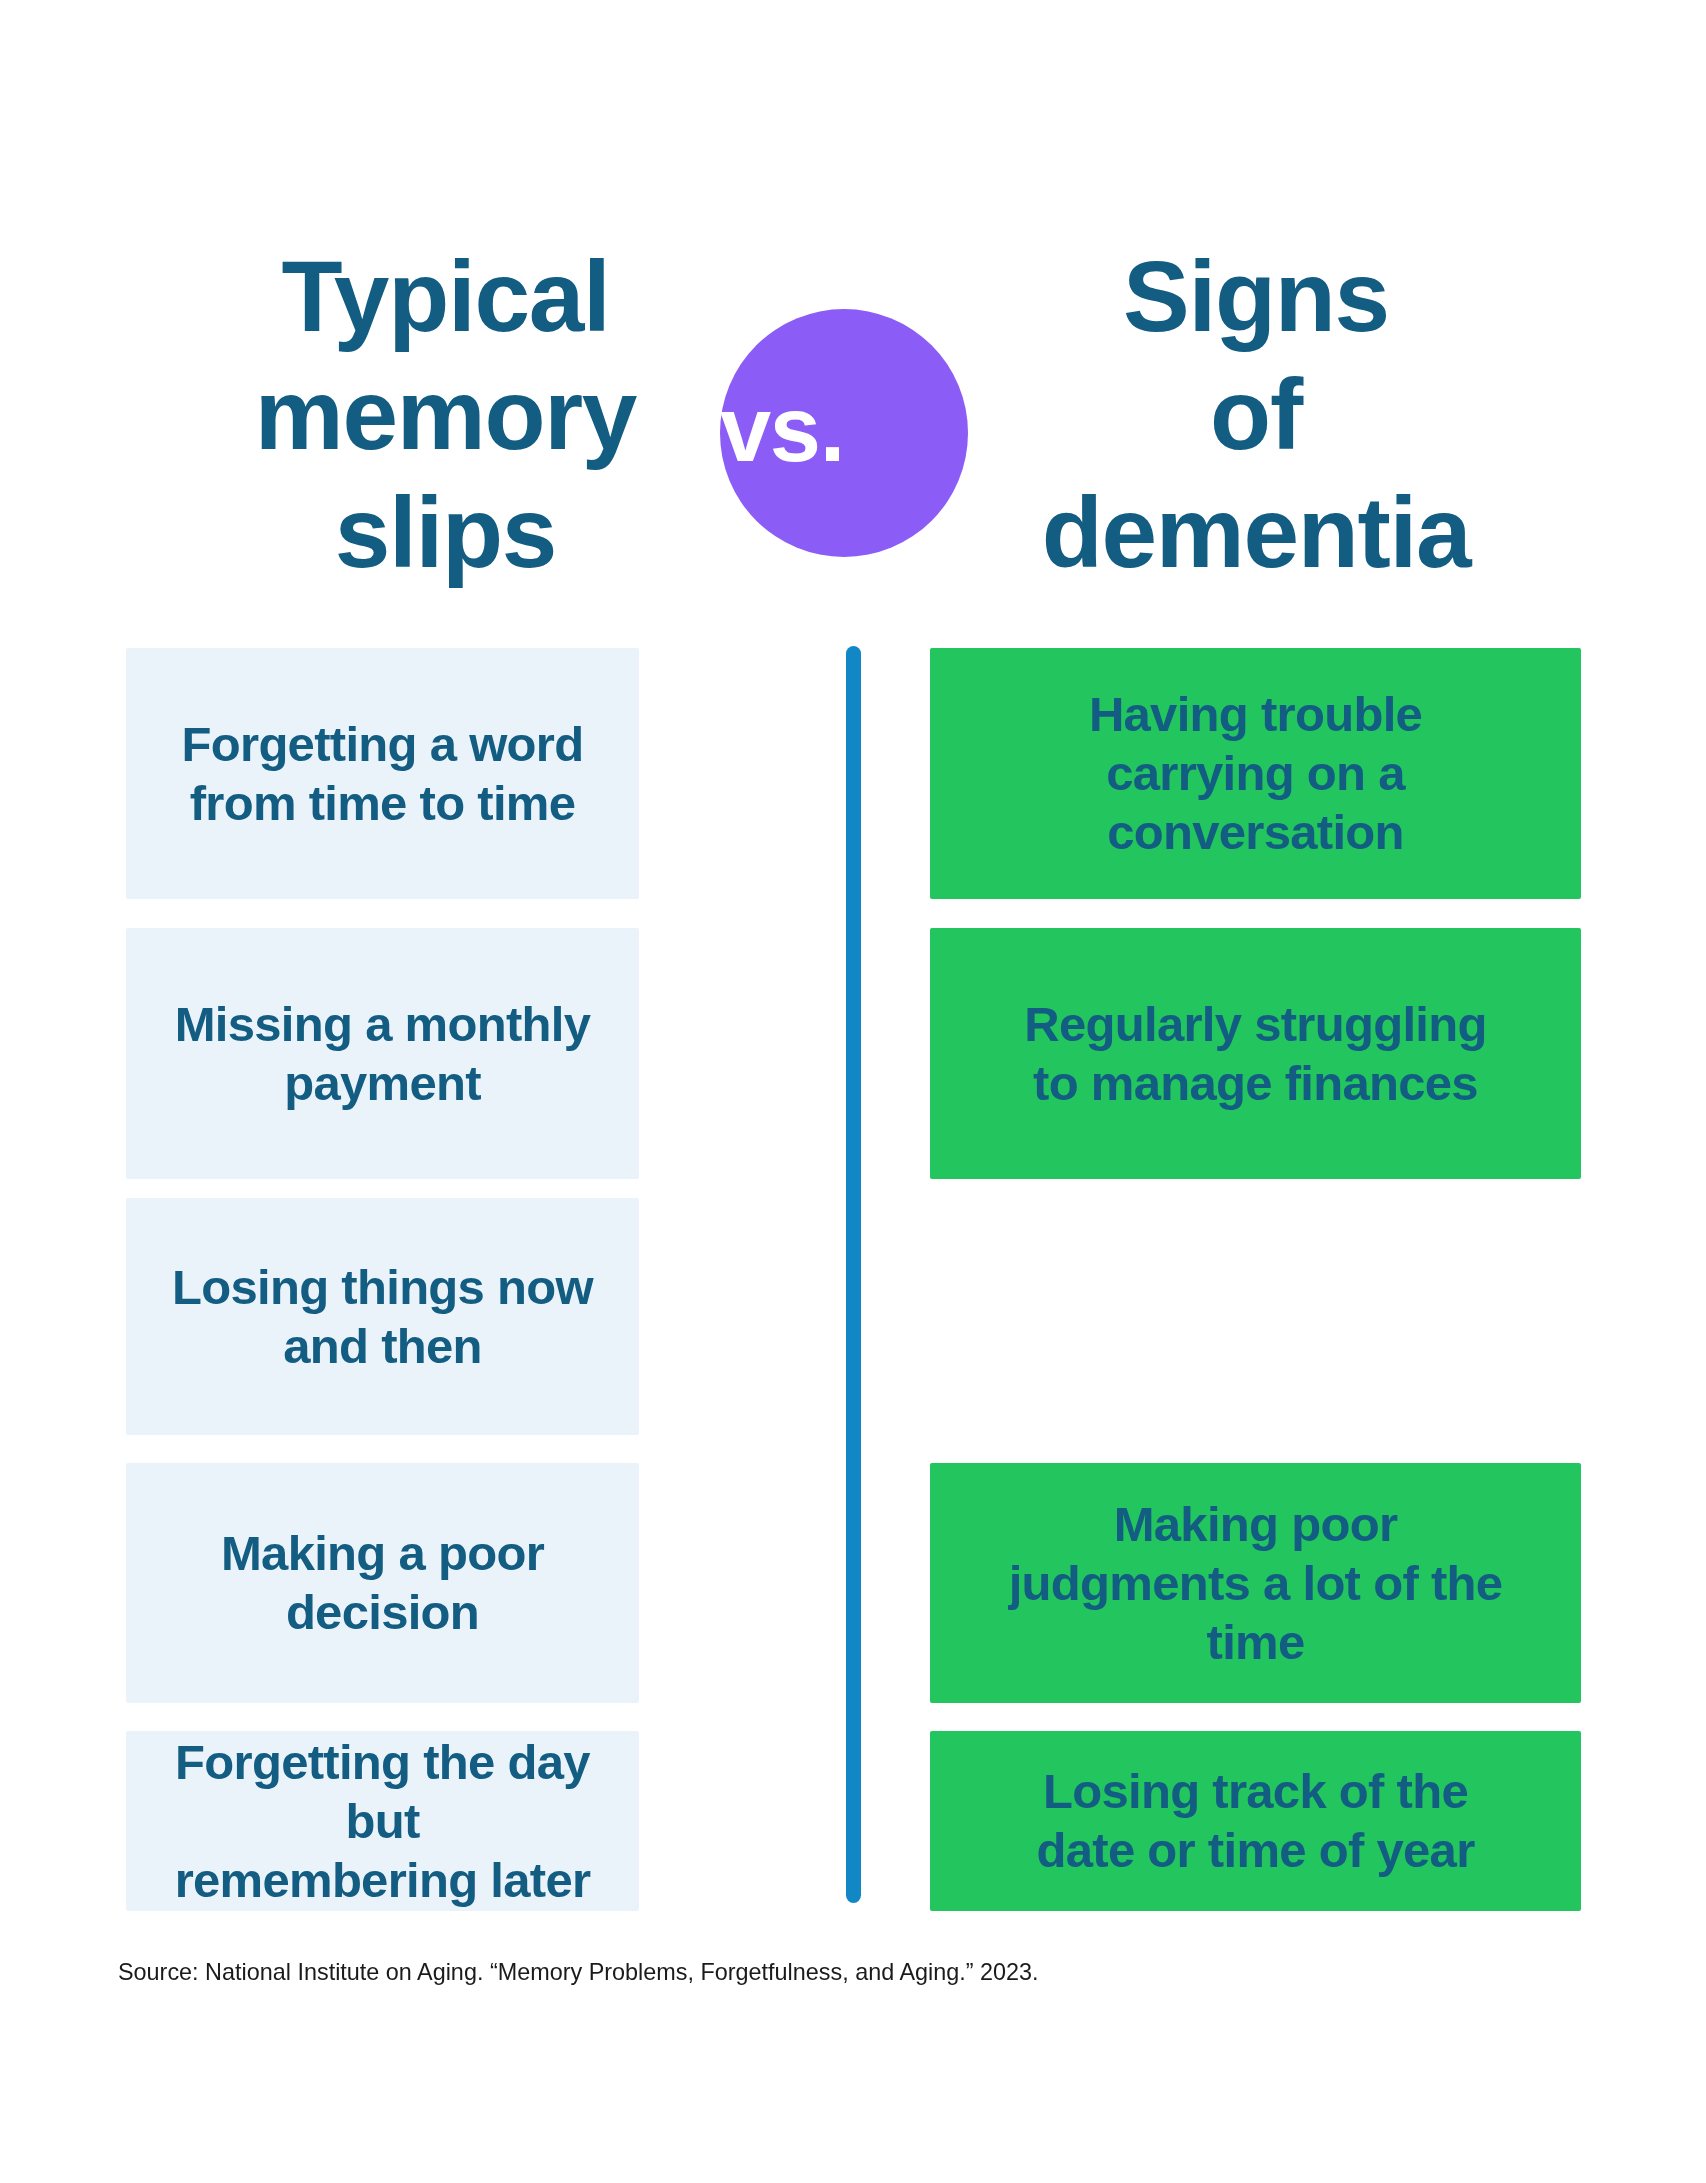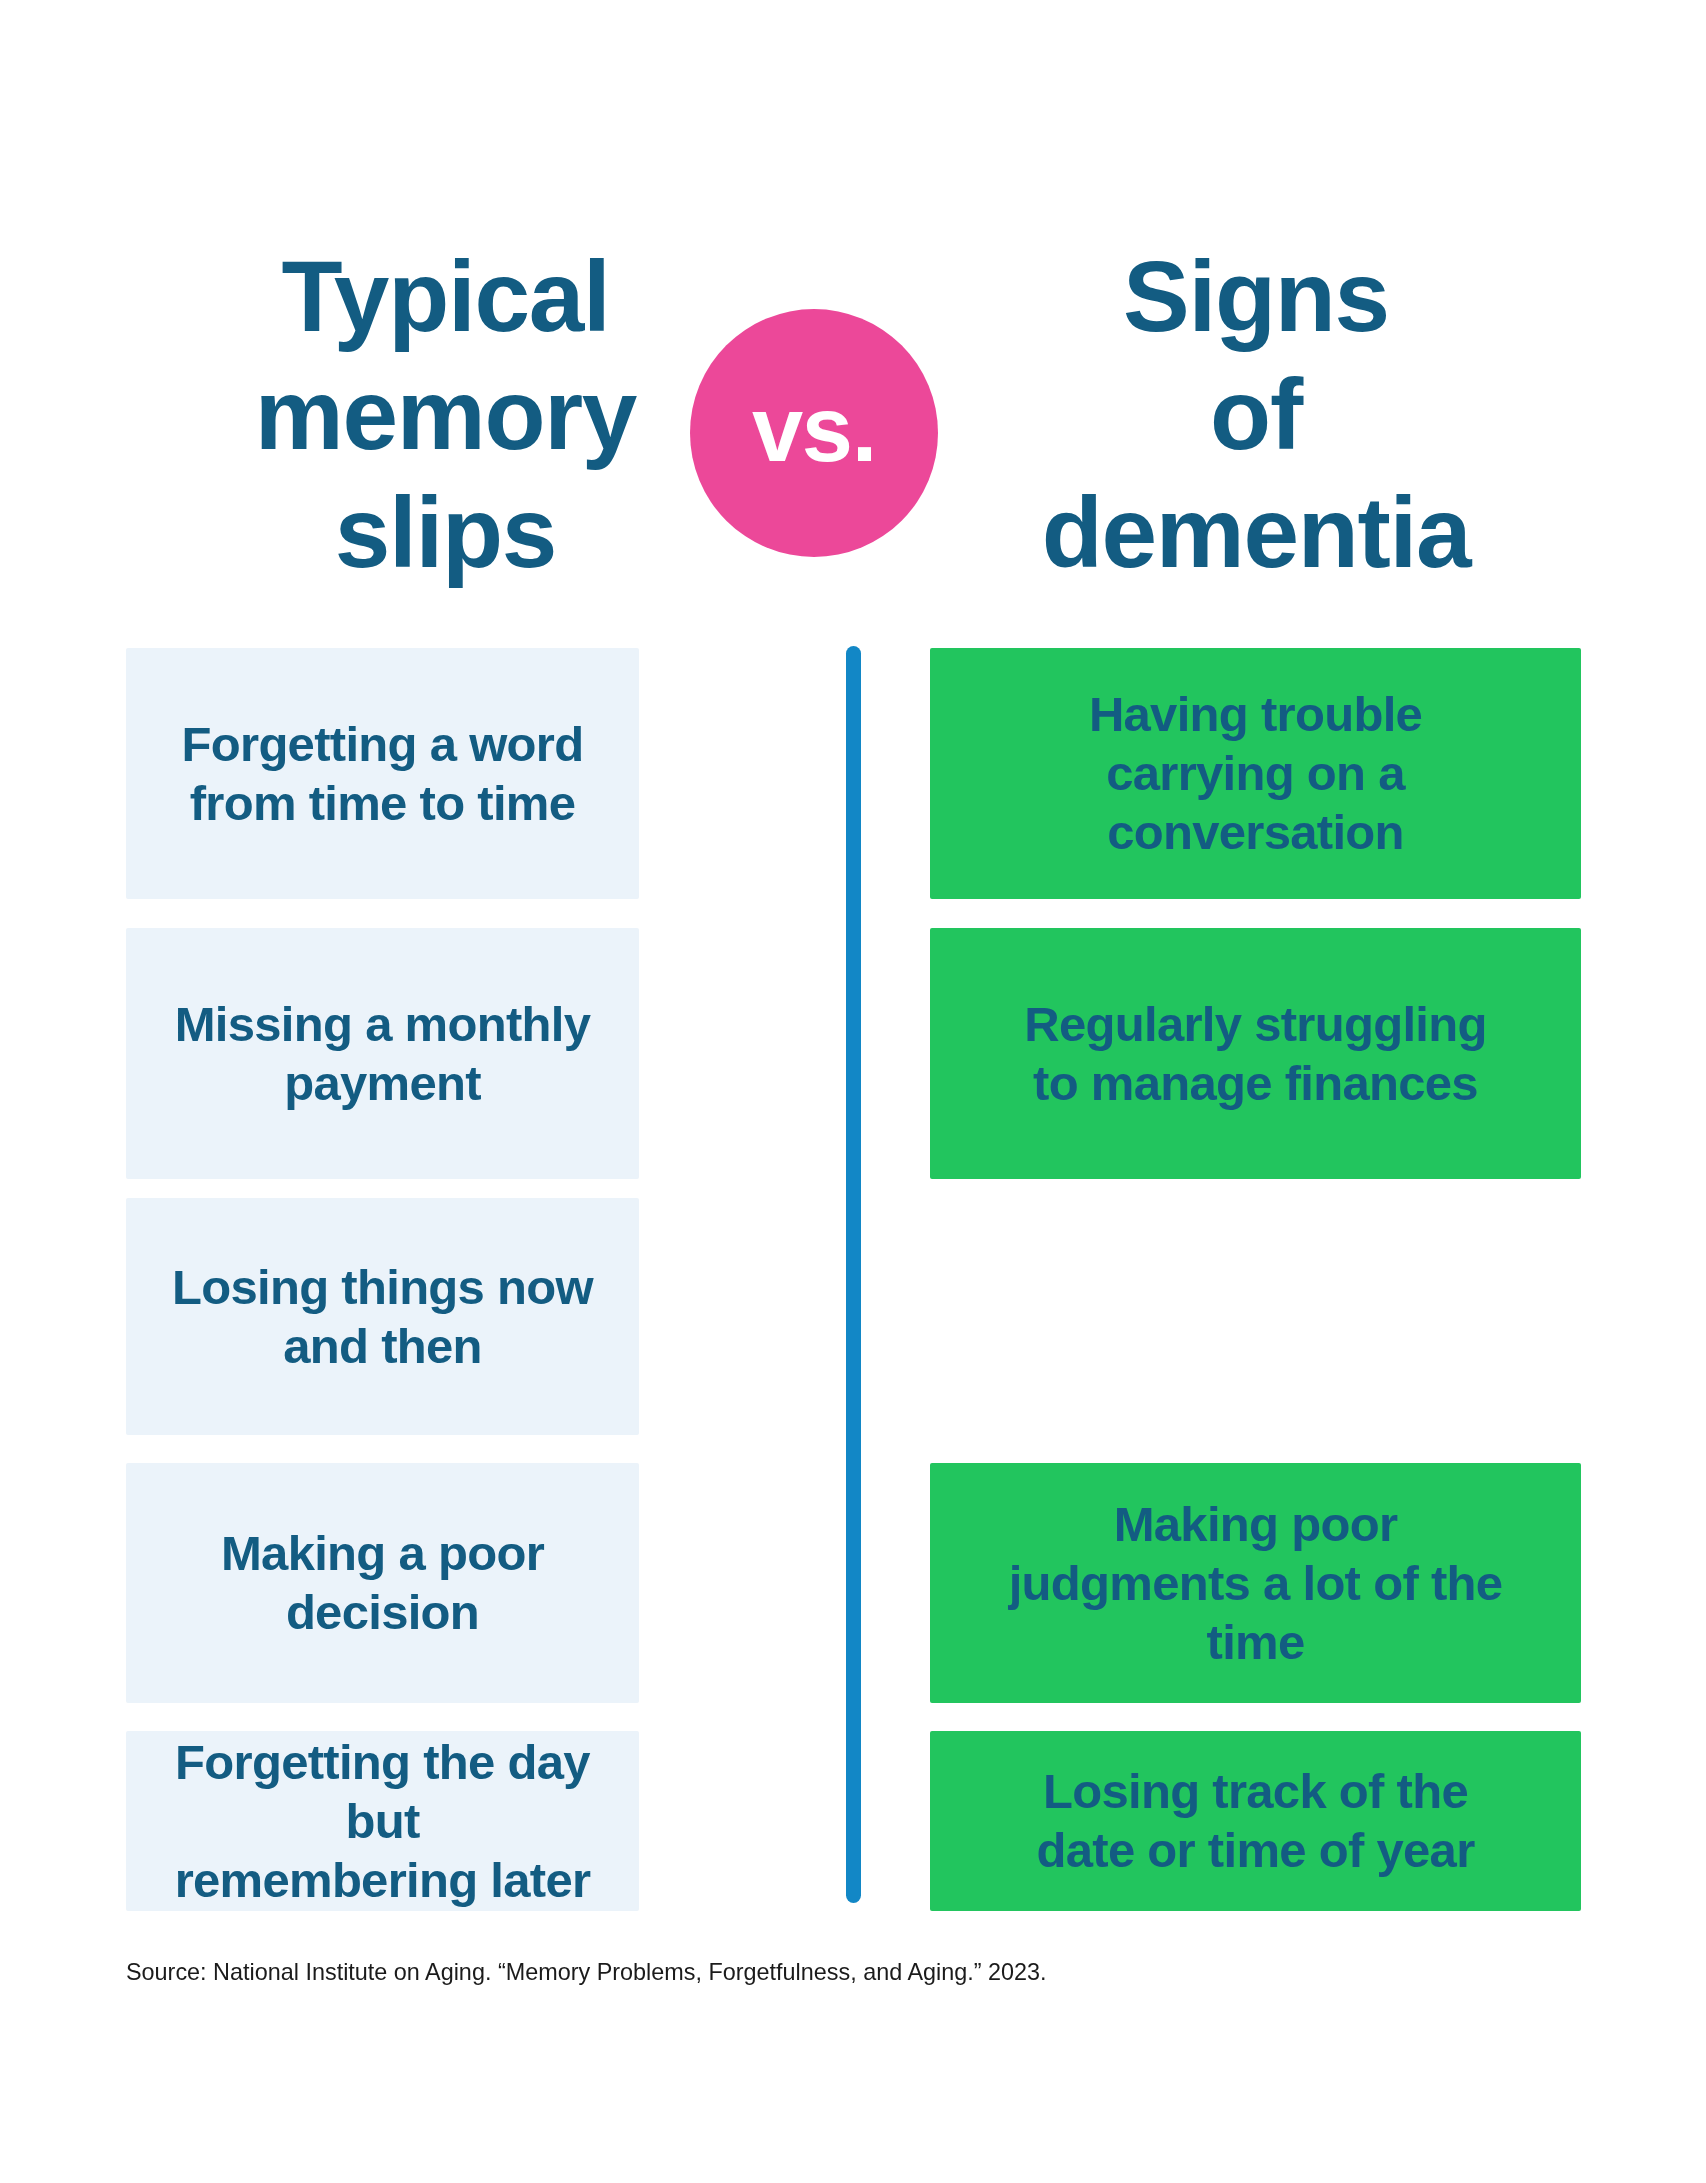--- a/index.html
+++ b/index.html
@@ -31,29 +31,28 @@
     letter-spacing: -1.3px;
     color: #135C82;
     text-align: center;
     white-space: pre-line;
   }
   .col-title.left  { left: 126px;  width: 639px; }
   .col-title.right { left: 930px; width: 652px; }
 
   .vs-badge {
     position: absolute;
-    left: 690px;
+    left: 720px;
     top: 273px;
     width: 248px;
     height: 248px;
     border-radius: 50%;
-    background: #ec4899;
+    background: #8b5cf6;
     display: flex;
     align-items: center;
-    justify-content: center;
   }
   .vs-badge .vs-label {
     color: #ffffff;
     font-weight: bold;
     font-size: 92px;
     letter-spacing: -1.3px;
     transform: translateY(-4px);
   }
 
   
@@ -90,21 +89,21 @@
 
   .row1 { top: 612px;  height: 251px; }
   .row2 { top: 892px; height: 251px; }
   .row3 { top: 1162px; height: 237px; }
   .row4 { top: 1427px; height: 240px; }
   .row5 { top: 1695px; height: 180px; }
 
   
   .source-note {
     position: absolute;
-    left: 126px;
+    left: 118px;
     top: 1922px;
     font-size: 23.4px;
     line-height: 29px;
     font-weight: normal;
     color: #1b1b1b;
   }
 </style>
 </head>
 <body>
 

